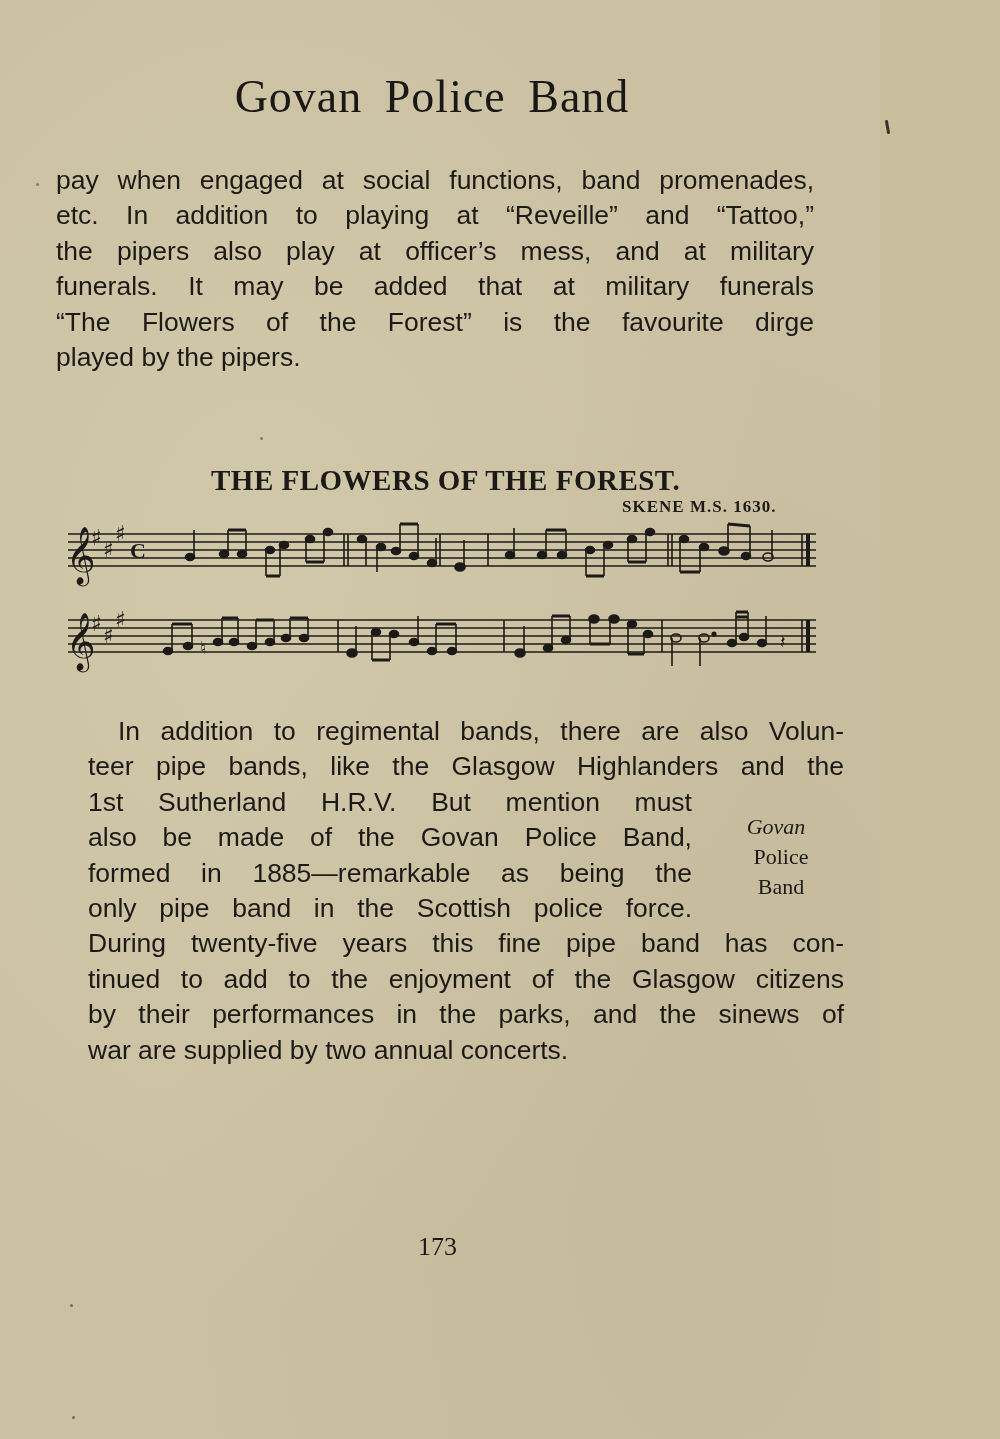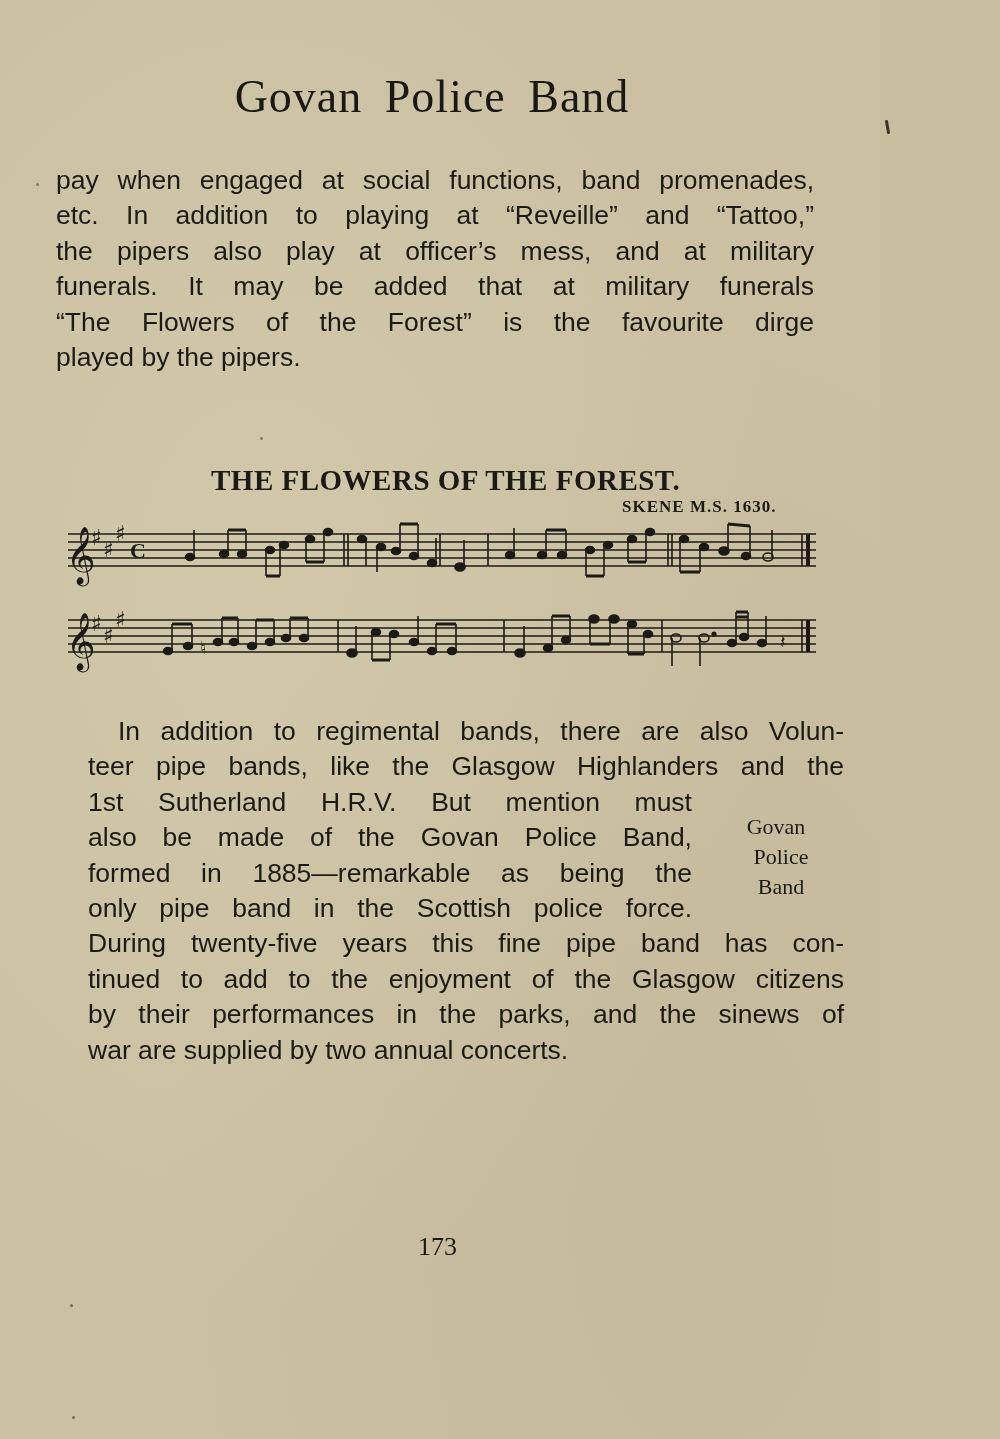--- a/index.html
+++ b/index.html
@@ -52,21 +52,21 @@
   .staff { position: absolute; left: 64px; width: 760px; }
   .staff1 { top: 510px; height: 78px; }
   .staff2 { top: 596px; height: 78px; }
   .sidenote {
     position: absolute; left: 726px; top: 812px; width: 100px;
     text-align: center;
     font-family: "Liberation Serif", serif;
     font-size: 22px; line-height: 30px;
   }
   .sidenote span { display: block; }
-  .sidenote .s1 { margin-left: 0; }
+  .sidenote .s1 { margin-left: 0; font-style: italic; }
   .sidenote .s2 { margin-left: 10px; }
   .sidenote .s3 { margin-left: 10px; }
   .folio {
     position: absolute; left: 418px; top: 1232px;
     font-size: 26px; font-family: "Liberation Serif", serif; text-align: center;
   }
   .speck { position: absolute; background: #3a3328; border-radius: 50%; }
 </style>
 </head>
 <body>

